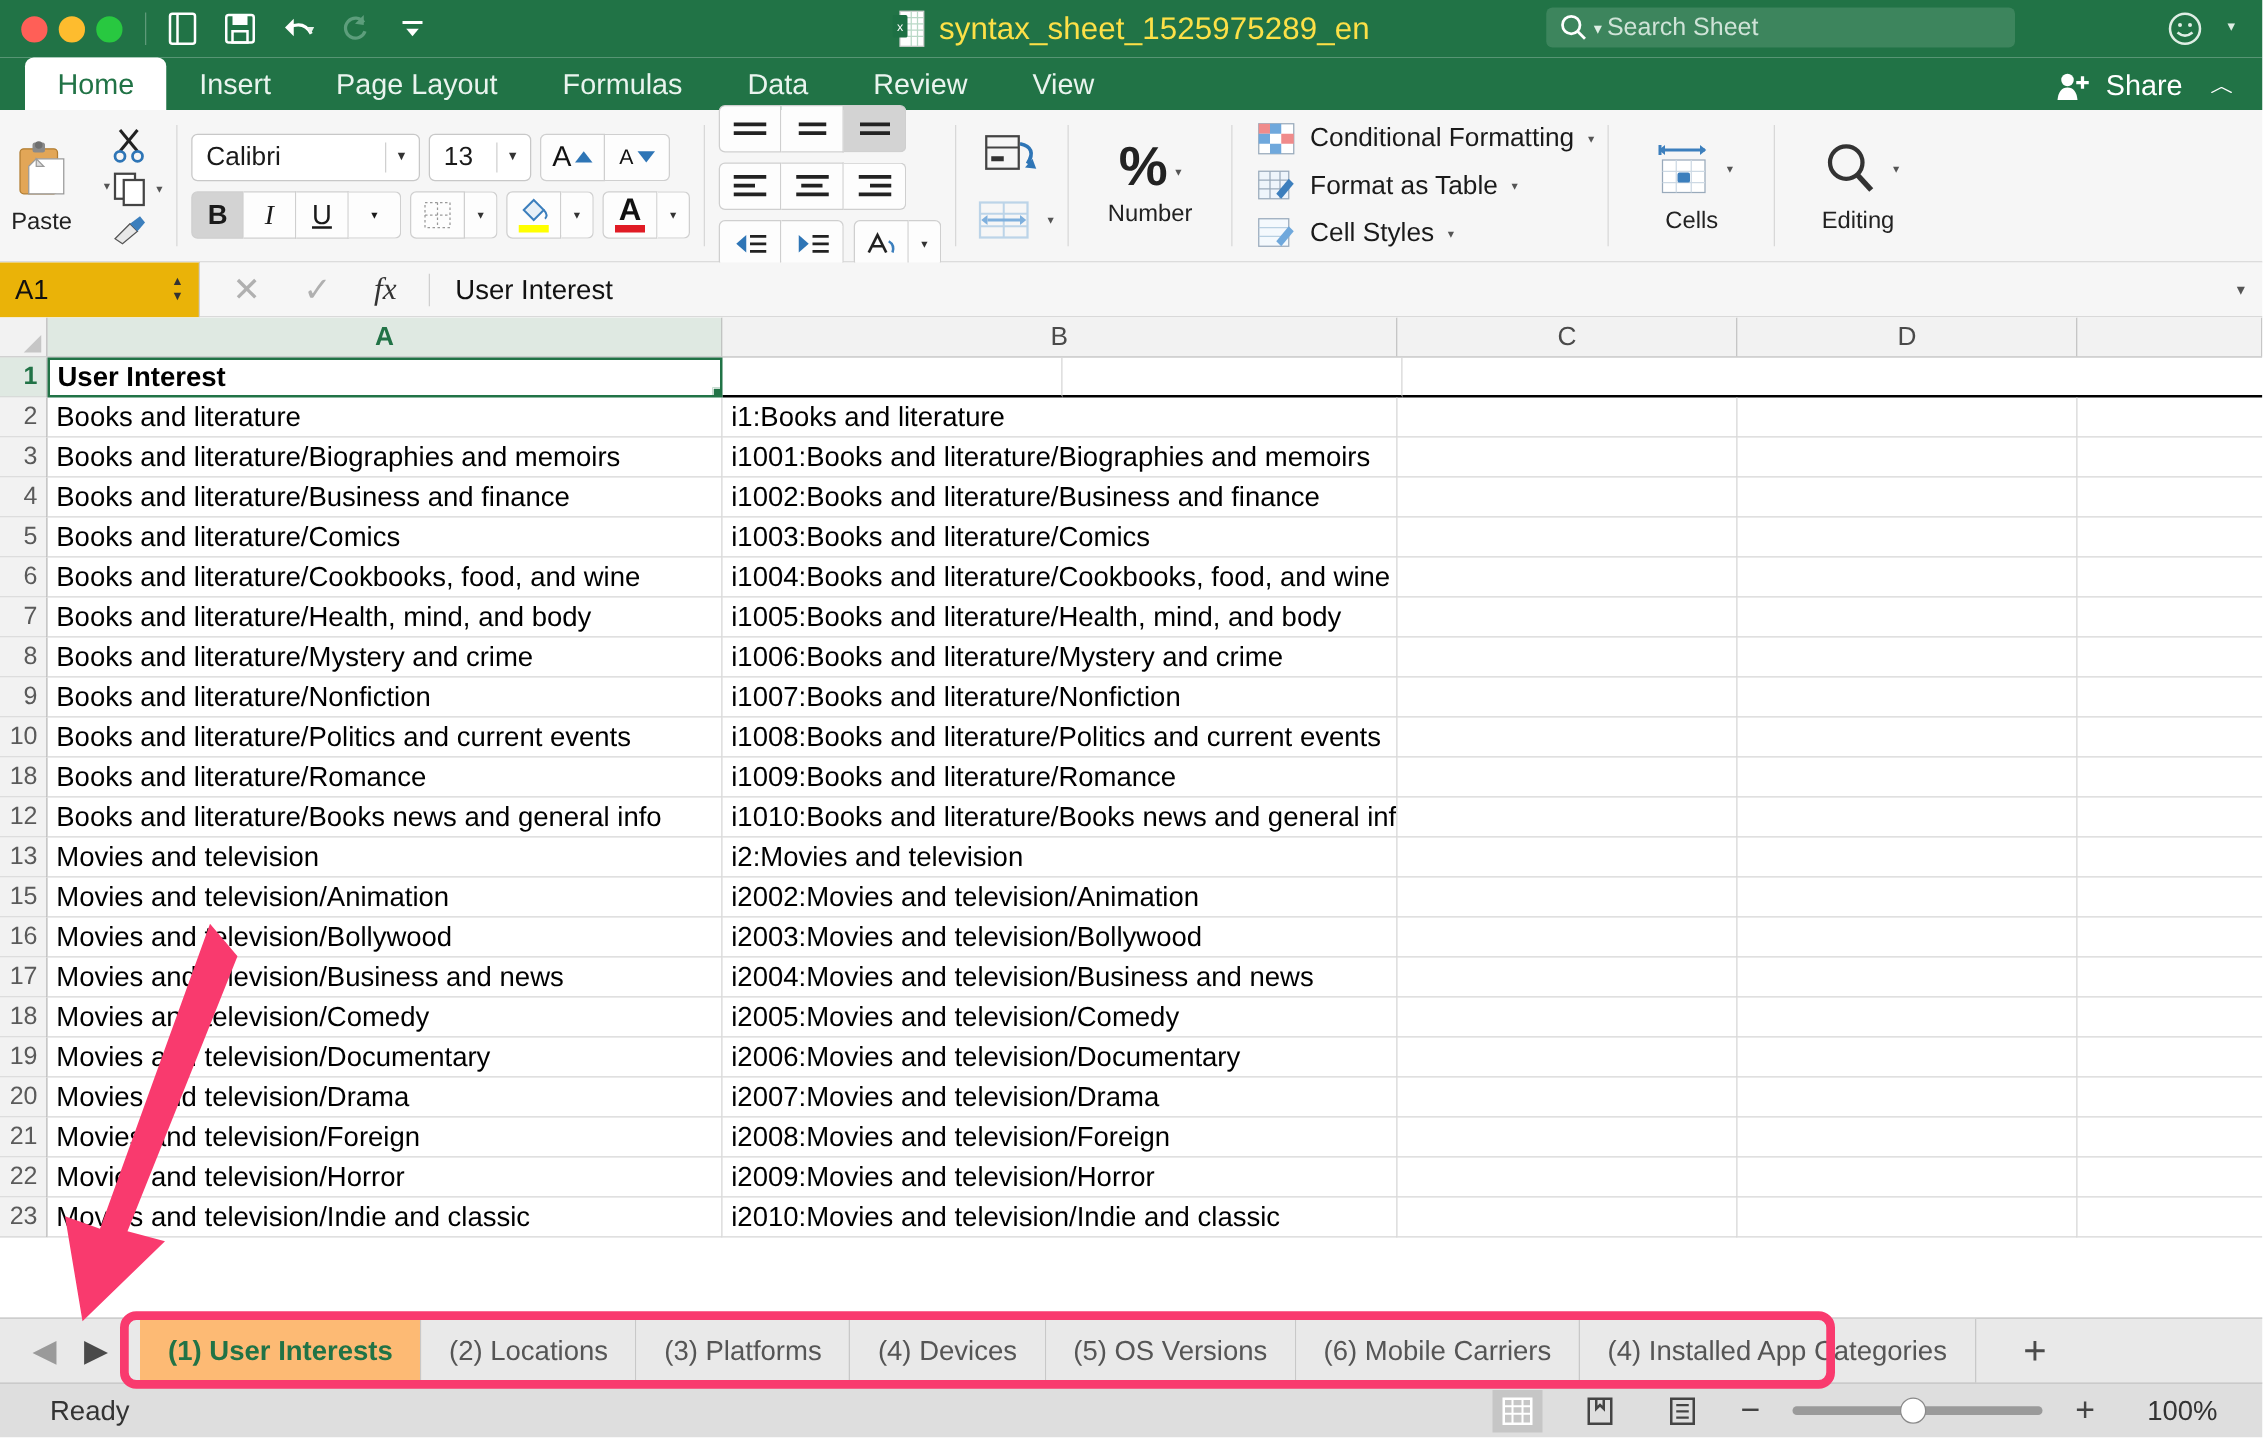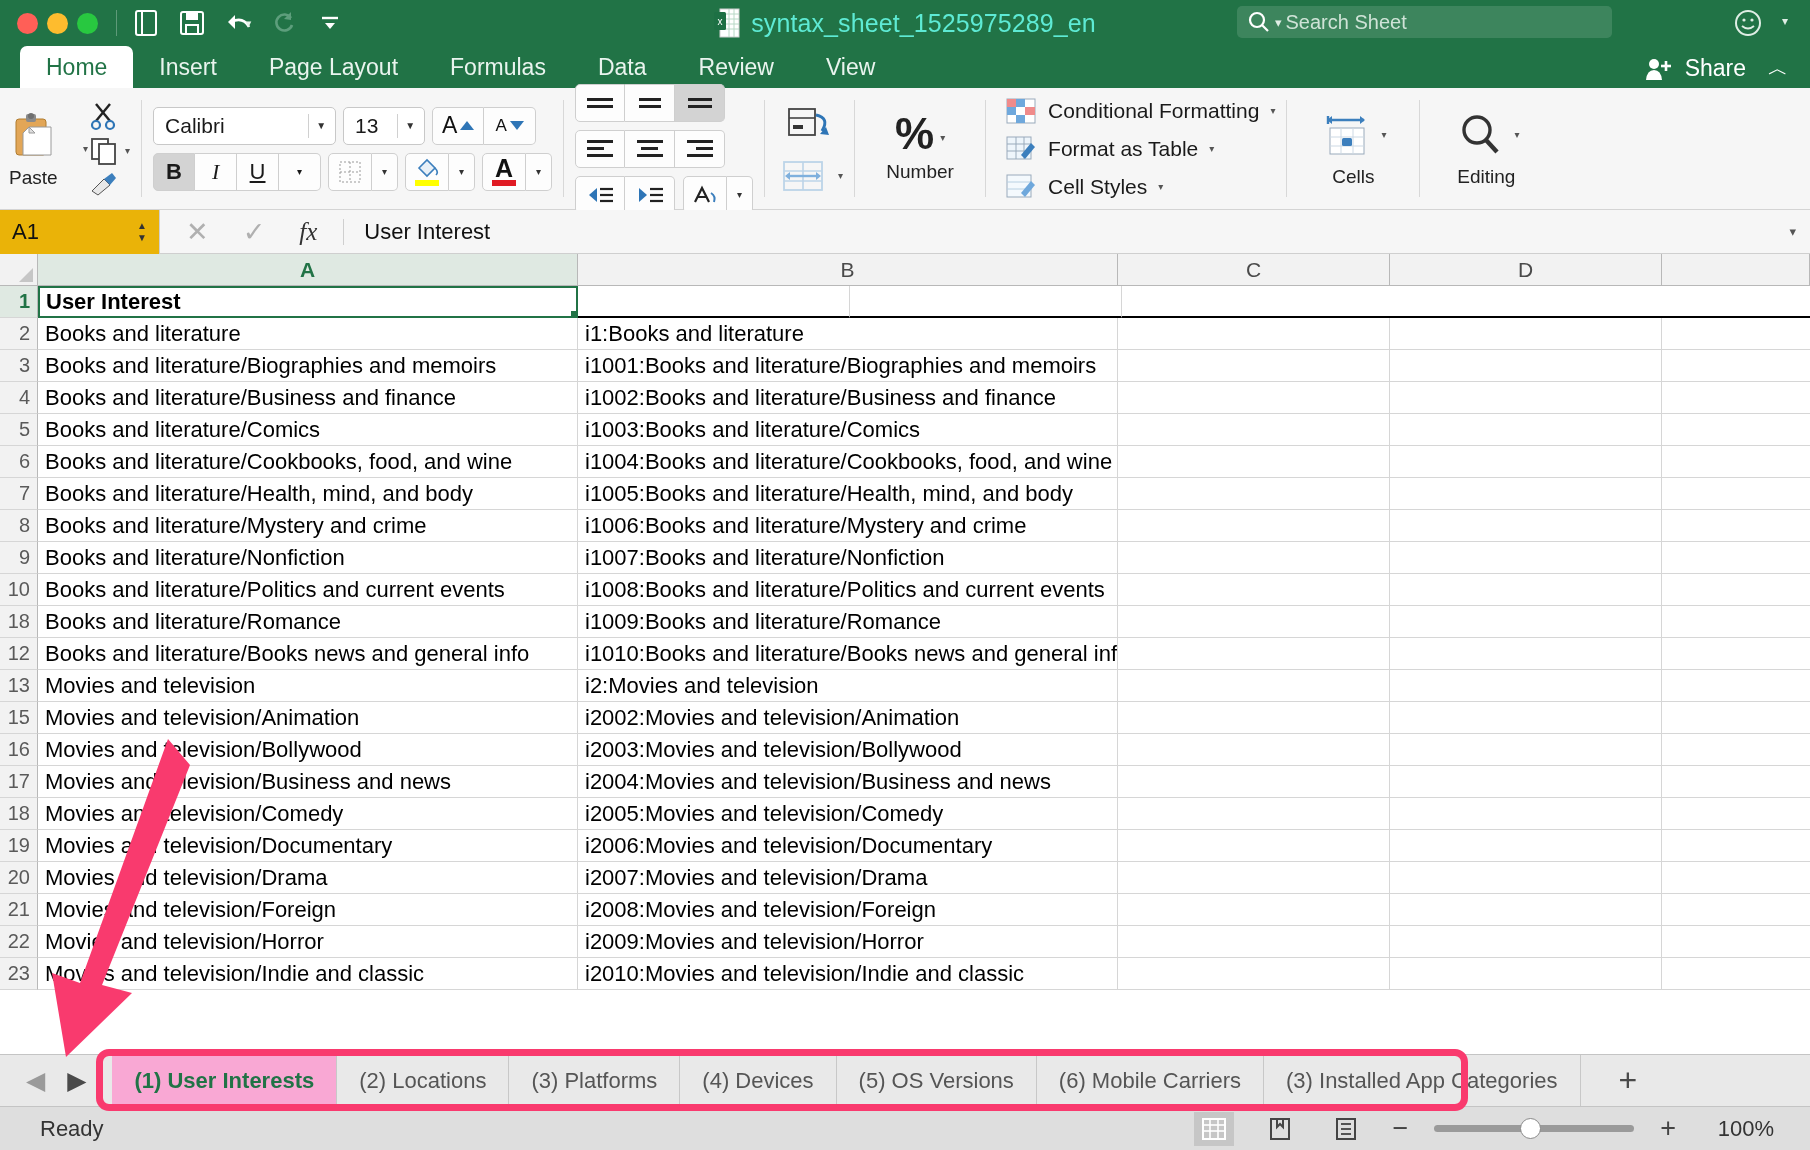--- a/index.html
+++ b/index.html
@@ -29,21 +29,21 @@
     cursor: default;
   }
   .qat-caret { font-size: 11px; color: #e6f2ea; margin-left: -9px; }
 
   .title-center {
     position: absolute; left: 0; right: 0; top: 0; height: 46px;
     display: flex; align-items: center; justify-content: center; gap: 11px;
     pointer-events: none;
   }
   .title-text {
-    color: #5eead4; font-size: 25px; letter-spacing: .1px;
+    color: #fde047; font-size: 25px; letter-spacing: .1px;
   }
   .xl-doc-icon { width: 26px; height: 30px; }
 
   .search-box {
     position: absolute; right: 198px; top: 6px;
     width: 375px; height: 32px;
     background: rgba(255,255,255,.13);
     border-radius: 5px;
     display: flex; align-items: center; padding: 0 10px; gap: 4px;
   }
@@ -265,21 +265,21 @@
     display: flex; align-items: center;
   }
   .navarrows { display: flex; align-items: center; gap: 22px; padding: 0 26px; }
   .navarrow { font-size: 25px; color: #4a4a4a; }
   .navarrow.dim { color: #9a9a9a; }
   .stab {
     height: 52px; padding: 0 22px; display: flex; align-items: center;
     font-size: 22px; color: #555; border-right: 1px solid #c8c8c8;
     background: #e9e9e9; cursor: default;
   }
-  .stab.active { background: #f9a8d4; color: #217346; font-weight: bold; }
+  .stab.active { background: #fdba74; color: #217346; font-weight: bold; }
   .plusbtn {
     margin-left: 22px; font-size: 32px; color: #4a4a4a; padding: 0 16px;
   }
 
   
   .statusbar {
     position: absolute; left: 0; top: 1106px; width: 1810px; height: 44px;
     background: #dedede; border-top: 1px solid #c4c4c4;
     display: flex; align-items: center;
   }
@@ -899,21 +899,21 @@
       <span class="navarrow dim">◀</span>
       <span class="navarrow">▶</span>
     </div>
     <div id="tabs-host" style="display:flex">
         <div class="stab active">(1) User Interests</div>
         <div class="stab">(2) Locations</div>
         <div class="stab">(3) Platforms</div>
         <div class="stab">(4) Devices</div>
         <div class="stab">(5) OS Versions</div>
         <div class="stab">(6) Mobile Carriers</div>
-        <div class="stab">(3) Installed App Categories</div>
+        <div class="stab">(4) Installed App Categories</div>
       </div>
     <span class="plusbtn">+</span>
   </div>
 
   <div class="statusbar">
     <span class="ready">Ready</span>
     <div class="sb-right">
       <div class="viewbtn on">
         <svg width="26" height="24" viewBox="0 0 26 24">
           <rect x="2" y="2" width="22" height="20" fill="none" stroke="#fff" stroke-width="2"></rect>

